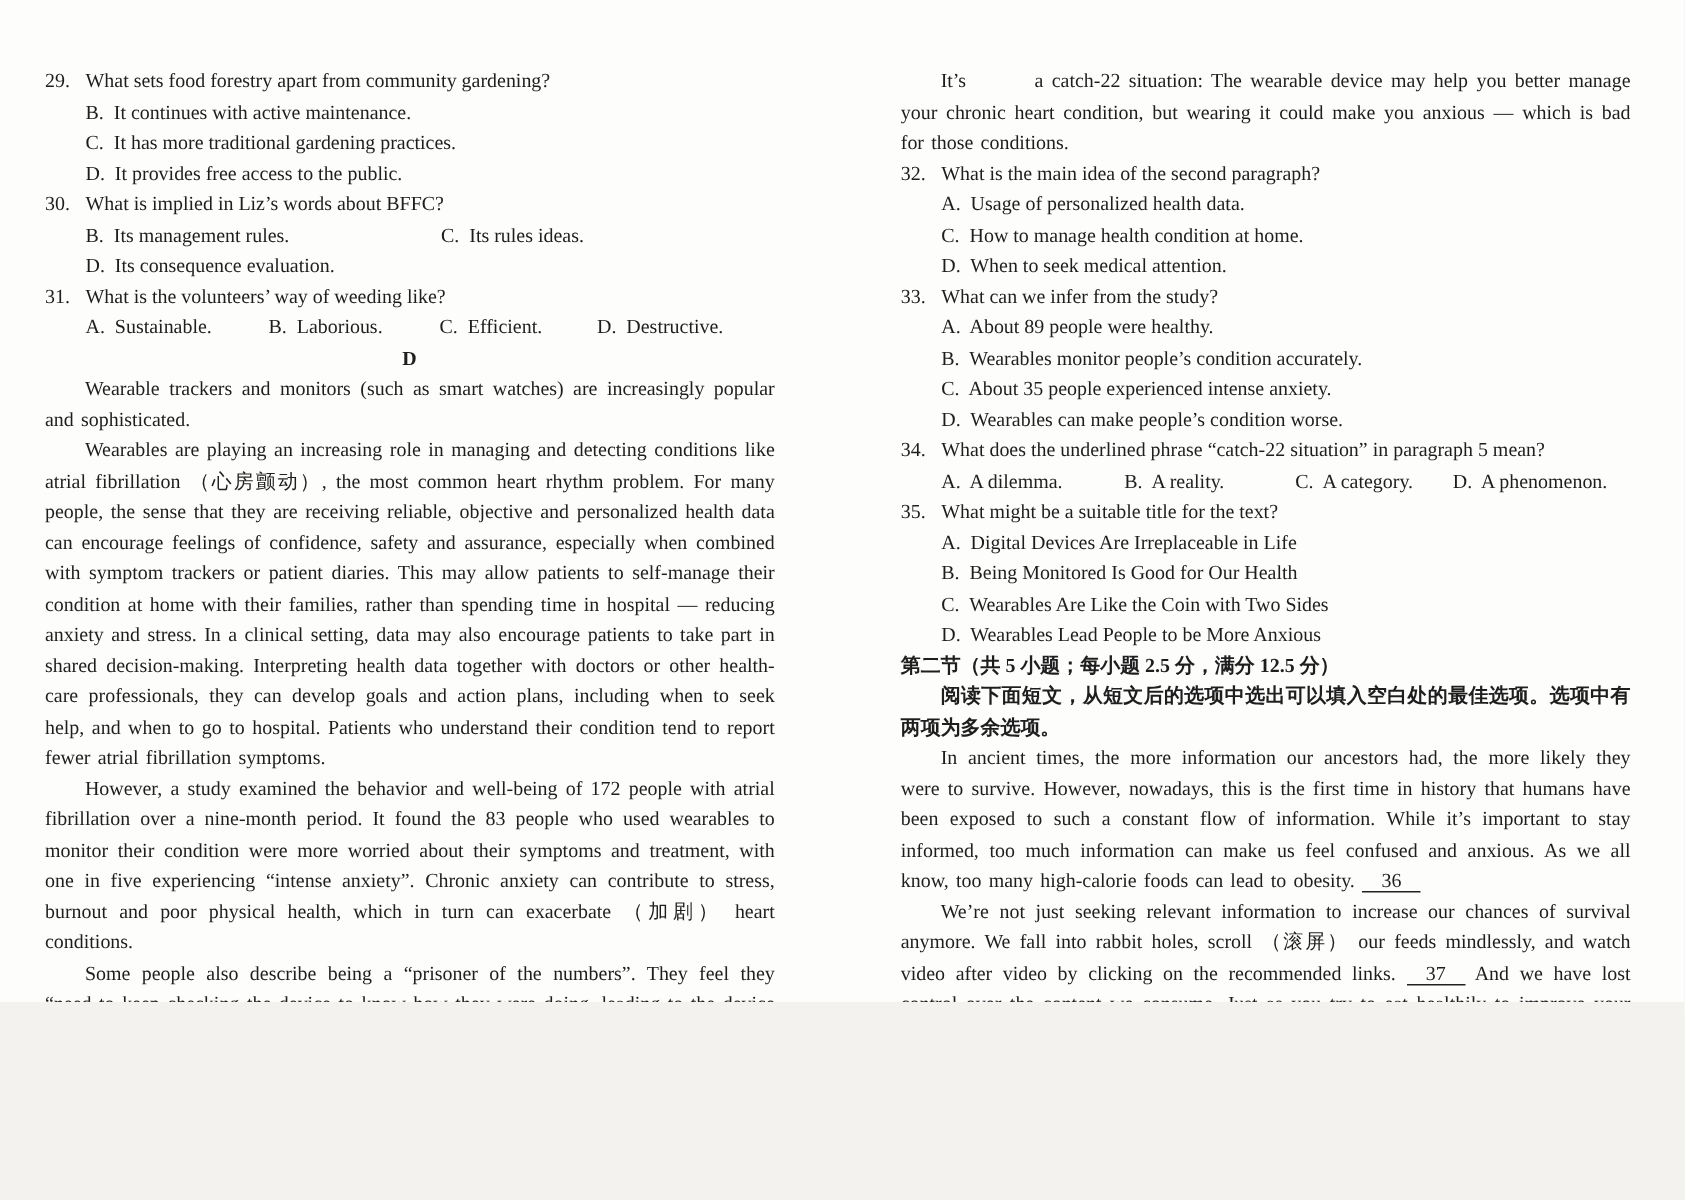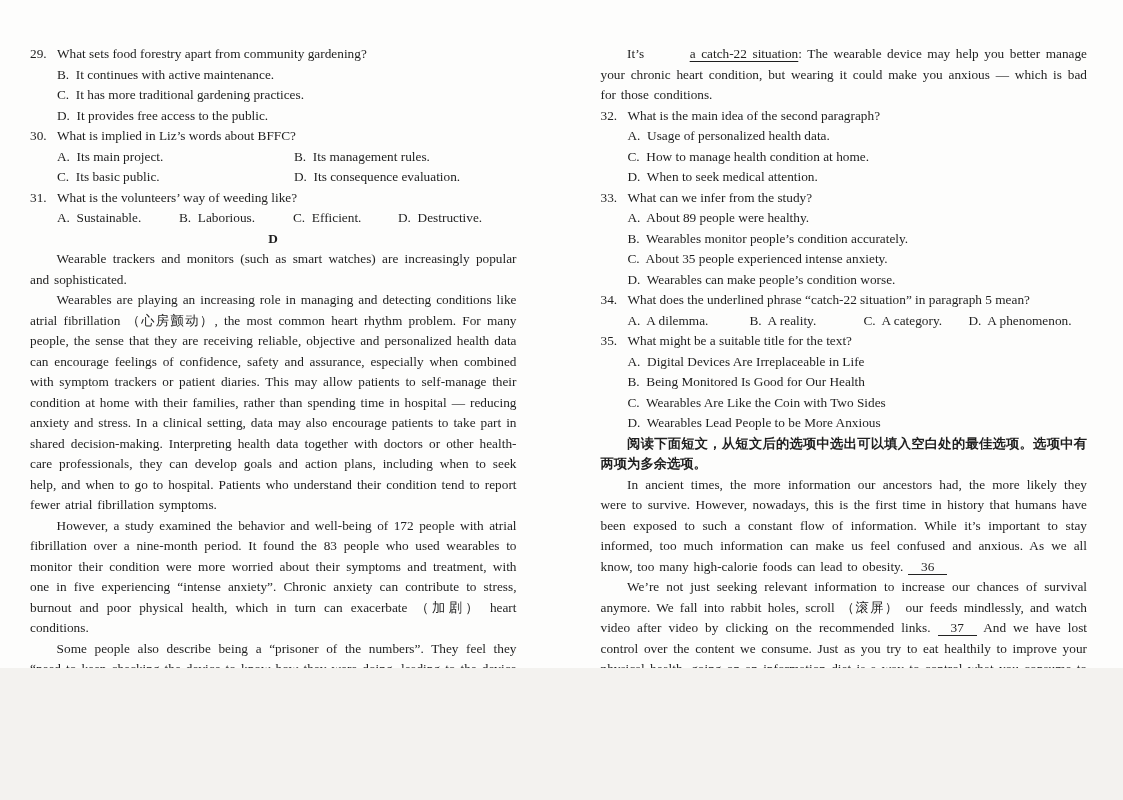--- a/index.html
+++ b/index.html
@@ -53,21 +53,20 @@
   .options.cols1 .option { display: block; }
   .options.cols2 {
     display: grid;
     grid-template-columns: 237px 1fr;
   }
   .options.cols4 {
     display: grid;
     grid-template-columns: 122px 114px 105px 1fr;
   }
   .ul {
-    text-decoration: underline;
     text-underline-offset: 3px;
     margin-left: 40px;
   }
   .blank {
     display: inline-block;
     border-bottom: 1px solid #222;
     padding: 0 13px;
     line-height: 14px;
     text-indent: 0;
   }
@@ -97,23 +96,22 @@
               <div class="option">C.  It has more traditional gardening practices.</div>
               <div class="option">D.  It provides free access to the public.</div>
             </div>
           </div>
           <div class="question">
             <div class="q-head">
               <span class="q-num">30.</span>
               <span class="q-text">What is implied in Liz’s words about BFFC?</span>
             </div>
             <div class="options cols2">
-              <div class="option">A.  Its main project.</div>
               <div class="option">B.  Its management rules.</div>
-              <div class="option">C.  Its basic public.</div>
+              <div class="option">C.  Its rules ideas.</div>
               <div class="option">D.  Its consequence evaluation.</div>
             </div>
           </div>
           <div class="question">
             <div class="q-head">
               <span class="q-num">31.</span>
               <span class="q-text">What is the volunteers’ way of weeding like?</span>
             </div>
             <div class="options cols4">
               <div class="option">A.  Sustainable.</div>
@@ -174,20 +172,21 @@
               <span class="q-num">35.</span>
               <span class="q-text">What might be a suitable title for the text?</span>
             </div>
             <div class="options cols1">
               <div class="option">A.  Digital Devices Are Irreplaceable in Life</div>
               <div class="option">B.  Being Monitored Is Good for Our Health</div>
               <div class="option">C.  Wearables Are Like the Coin with Two Sides</div>
               <div class="option">D.  Wearables Lead People to be More Anxious</div>
             </div>
           </div>
+          <div class="cn-heading">第二节（共 5 小题；每小题 2.5 分，满分 12.5 分）</div>
           <p class="para cn-para">阅读下面短文，从短文后的选项中选出可以填入空白处的最佳选项。选项中有两项为多余选项。</p>
           <p class="para"><span>In ancient times, the more information our ancestors had, the more likely they were to survive. However, nowadays, this is the first time in history that humans have been exposed to such a constant flow of information. While it’s important to stay informed, too much information can make us feel confused and anxious. As we all know, too many high-calorie foods can lead to obesity. </span><span class="blank">36</span></p>
           <p class="para"><span>We’re not just seeking relevant information to increase our chances of survival anymore. We fall into rabbit holes, scroll （滚屏） our feeds mindlessly, and watch video after video by clicking on the recommended links. </span><span class="blank">37</span><span> And we have lost control over the content we consume. Just as you try to eat healthily to improve your physical health, going on an information diet is a way to control what you consume to take care of your mental health. Here are some simple ways to start an information diet to break the information addiction.</span></p>
         </div>
       <div class="page-footer">英语试题（一）（共 12 页）第 8 页</div>
     </section>
 
   </div>
 </div>
 

